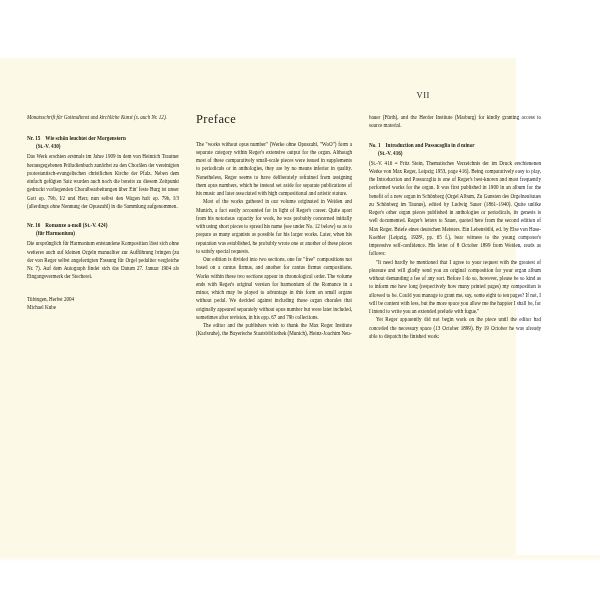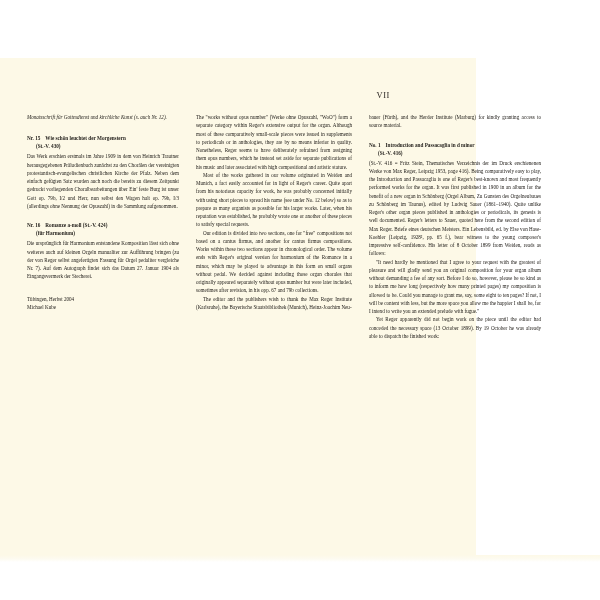--- a/index.html
+++ b/index.html
@@ -11,21 +11,21 @@
     width: 600px;
     height: 600px;
     overflow: hidden;
     font-family: "Liberation Serif", serif;
   }
 
   #page-sheet {
     position: absolute;
     left: 0;
     top: 58px;
-    width: 476px;
+    width: 516px;
     height: 504px;
     background: #fdf9e7;
   }
 
   
   #sheet-bottom-edge {
     position: absolute;
     left: 0;
     bottom: 0;
     width: 600px;
@@ -134,20 +134,21 @@
 
       <div class="sig">
         <div>Tübingen, Herbst 2004</div>
         <div>Michael Kube</div>
       </div>
 
     </div>
 
     <div class="col col-mid">
 
+      <h1 class="preface-title">Preface</h1>
 
       <p class="body-par first">The "works without opus number" (Werke ohne Opuszahl, "WoO") form a separate category within Reger's extensive output for the organ. Although most of these comparatively small-scale pieces were issued in supplements to periodicals or in anthologies, they are by no means inferior in quality. Nonetheless, Reger seems to have deliberately refrained from assigning them opus numbers, which he instead set aside for separate publications of his music and later associated with high compositional and artistic stature.</p>
       <p class="body-par">Most of the works gathered in our volume originated in Weiden and Munich, a fact easily accounted for in light of Reger's career. Quite apart from his notorious capacity for work, he was probably concerned initially with using short pieces to spread his name (see under No. 12 below) so as to prepare as many organists as possible for his larger works. Later, when his reputation was established, he probably wrote one or another of these pieces to satisfy special requests.</p>
       <p class="body-par">Our edition is divided into two sections, one for "free" compositions not based on a cantus firmus, and another for cantus firmus compositions. Works within these two sections appear in chronological order. The volume ends with Reger's original version for harmonium of the Romance in a minor, which may be played to advantage in this form on small organs without pedal. We decided against including those organ chorales that originally appeared separately without opus number but were later included, sometimes after revision, in his opp. 67 and 79b collections.</p>
       <p class="body-par">The editor and the publishers wish to thank the Max Reger Institute (Karlsruhe), the Bayerische Staatsbibliothek (Munich), Heinz-Joachim Neu-</p>
 
     </div>
 
     <div class="col col-right">
 

